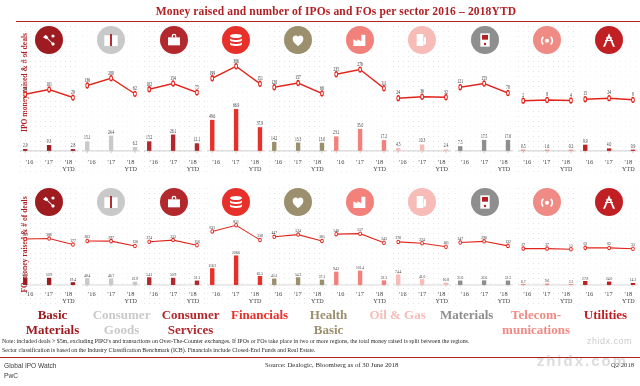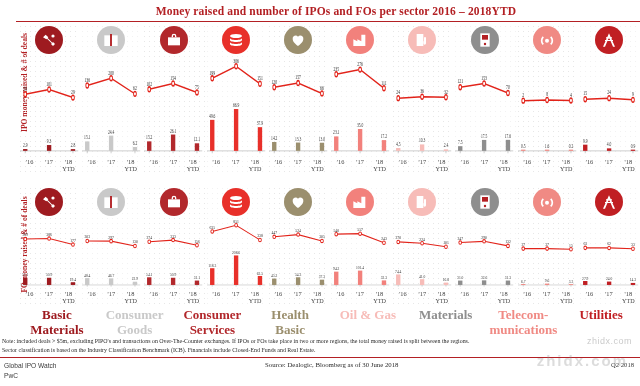--- a/index.html
+++ b/index.html
@@ -1034,20 +1034,23 @@
   <div class="names" id="sector-names">
   <div class="nm" style="color:#9e1b20">
     <span>Basic</span><br><span>Materials</span>
   </div>
   <div class="nm" style="color:#c9c9c9">
     <span>Consumer</span><br><span>Goods</span>
   </div>
   <div class="nm" style="color:#b2282c">
     <span>Consumer</span><br><span>Services</span>
   </div>
+  <div class="nm" style="color:#e8302a">
+    <span>Financials</span>
+  </div>
   <div class="nm" style="color:#9b8f6e">
     <span>Health</span><br><span>Basic</span>
   </div>
   <div class="nm" style="color:#f7bcb8">
     <span>Oil &amp; Gas</span>
   </div>
   <div class="nm" style="color:#8e8e8e">
     <span>Materials</span>
   </div>
   <div class="nm" style="color:#f08a84">

